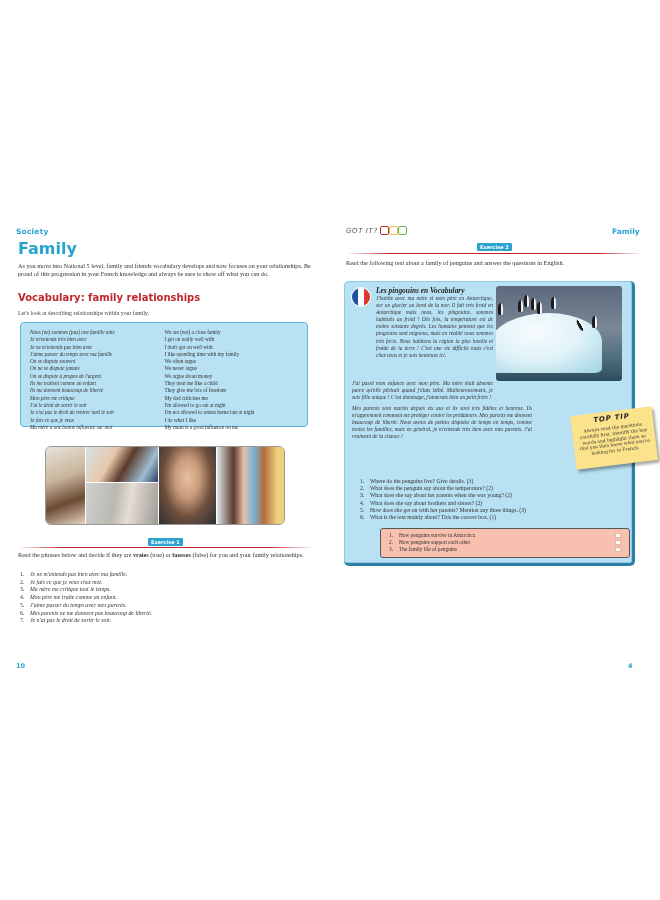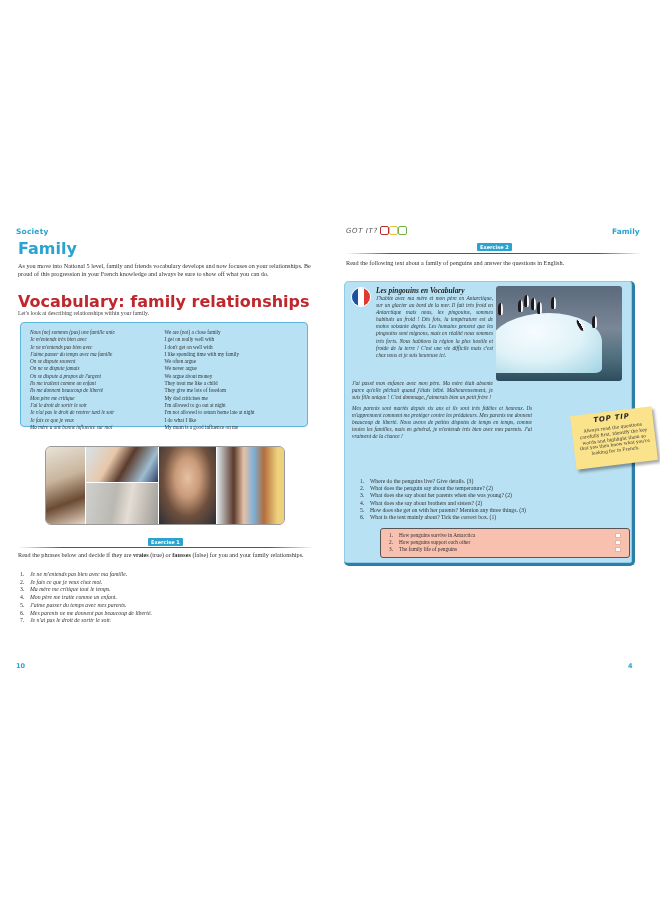--- a/index.html
+++ b/index.html
@@ -6,21 +6,21 @@
   html, body { width: 660px; height: 900px; background: #ffffff; overflow: hidden; }
   body { position: relative; font-family: "Liberation Serif", serif; color: #333; }
 
   .page { position: absolute; top: 0; height: 768px; }
   .page-left { left: 0; width: 330px; }
   .page-right { left: 330px; width: 330px; }
 
   .section-label { position: absolute; top: 227px; left: 16px; font-family: "DejaVu Sans", sans-serif; font-weight: bold; font-size: 7.5px; color: #2aa3cf; letter-spacing: 0.2px; }
   .title { position: absolute; top: 239px; left: 18px; font-family: "DejaVu Sans", sans-serif; font-weight: bold; font-size: 16px; color: #2aa3cf; }
   .intro { position: absolute; top: 262px; left: 18px; width: 296px; font-size: 6.2px; line-height: 8.4px; color: #333; }
-  .subheading { position: absolute; top: 292px; left: 18px; font-family: "DejaVu Sans", sans-serif; font-weight: bold; font-size: 16px; color: #c0272d; }
+  .subheading { position: absolute; top: 292px; left: 18px; font-family: "DejaVu Sans", sans-serif; font-weight: bold; font-size: 10px; color: #c0272d; }
   .lead { position: absolute; top: 310px; left: 18px; font-size: 5.8px; color: #444; }
 
   .vocab-box { position: absolute; top: 322px; left: 20px; width: 288px; height: 105px; background: #b8e1f3; border: 1px solid #5fb6dc; border-radius: 4px; padding: 6px 8px 0 9px; display: flex; }
   .vocab-col { display: flex; flex-direction: column; }
   .vocab-col.fr { width: 140px; font-style: italic; }
   .vocab-col.en { width: 140px; }
   .vocab-line { font-size: 5.2px; line-height: 7.3px; color: #333; white-space: nowrap; }
 
   .photo-strip { position: absolute; top: 446px; left: 45px; width: 240px; height: 79px; border-radius: 6px; border: 1px solid #999; overflow: hidden; display: flex; background: #ddd; }
   .ph { position: relative; height: 100%; border-right: 1px solid #fff; }

